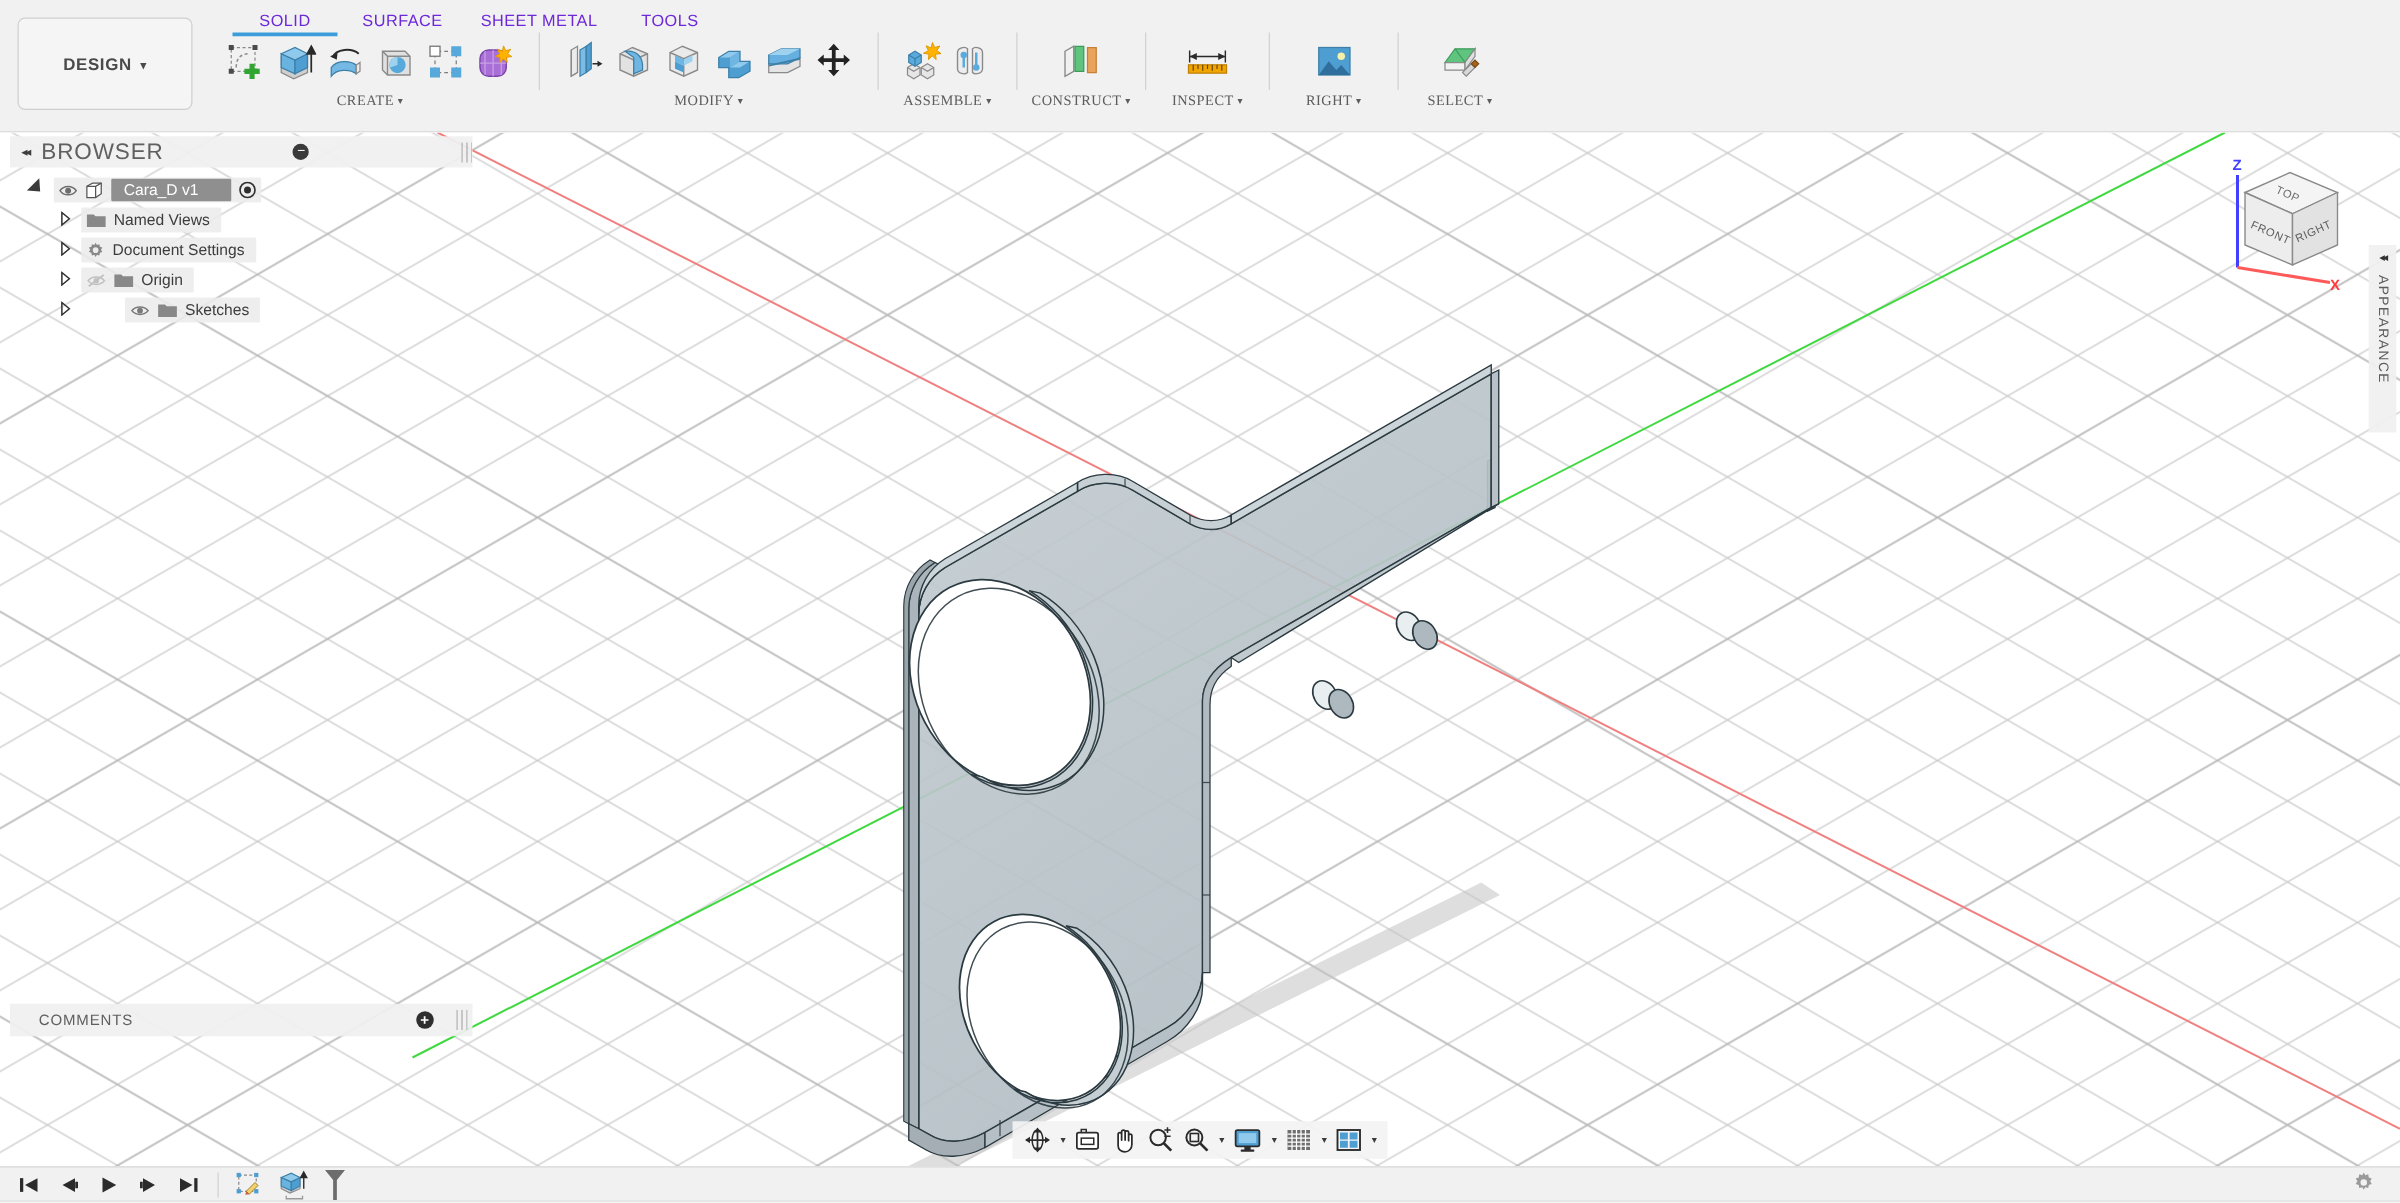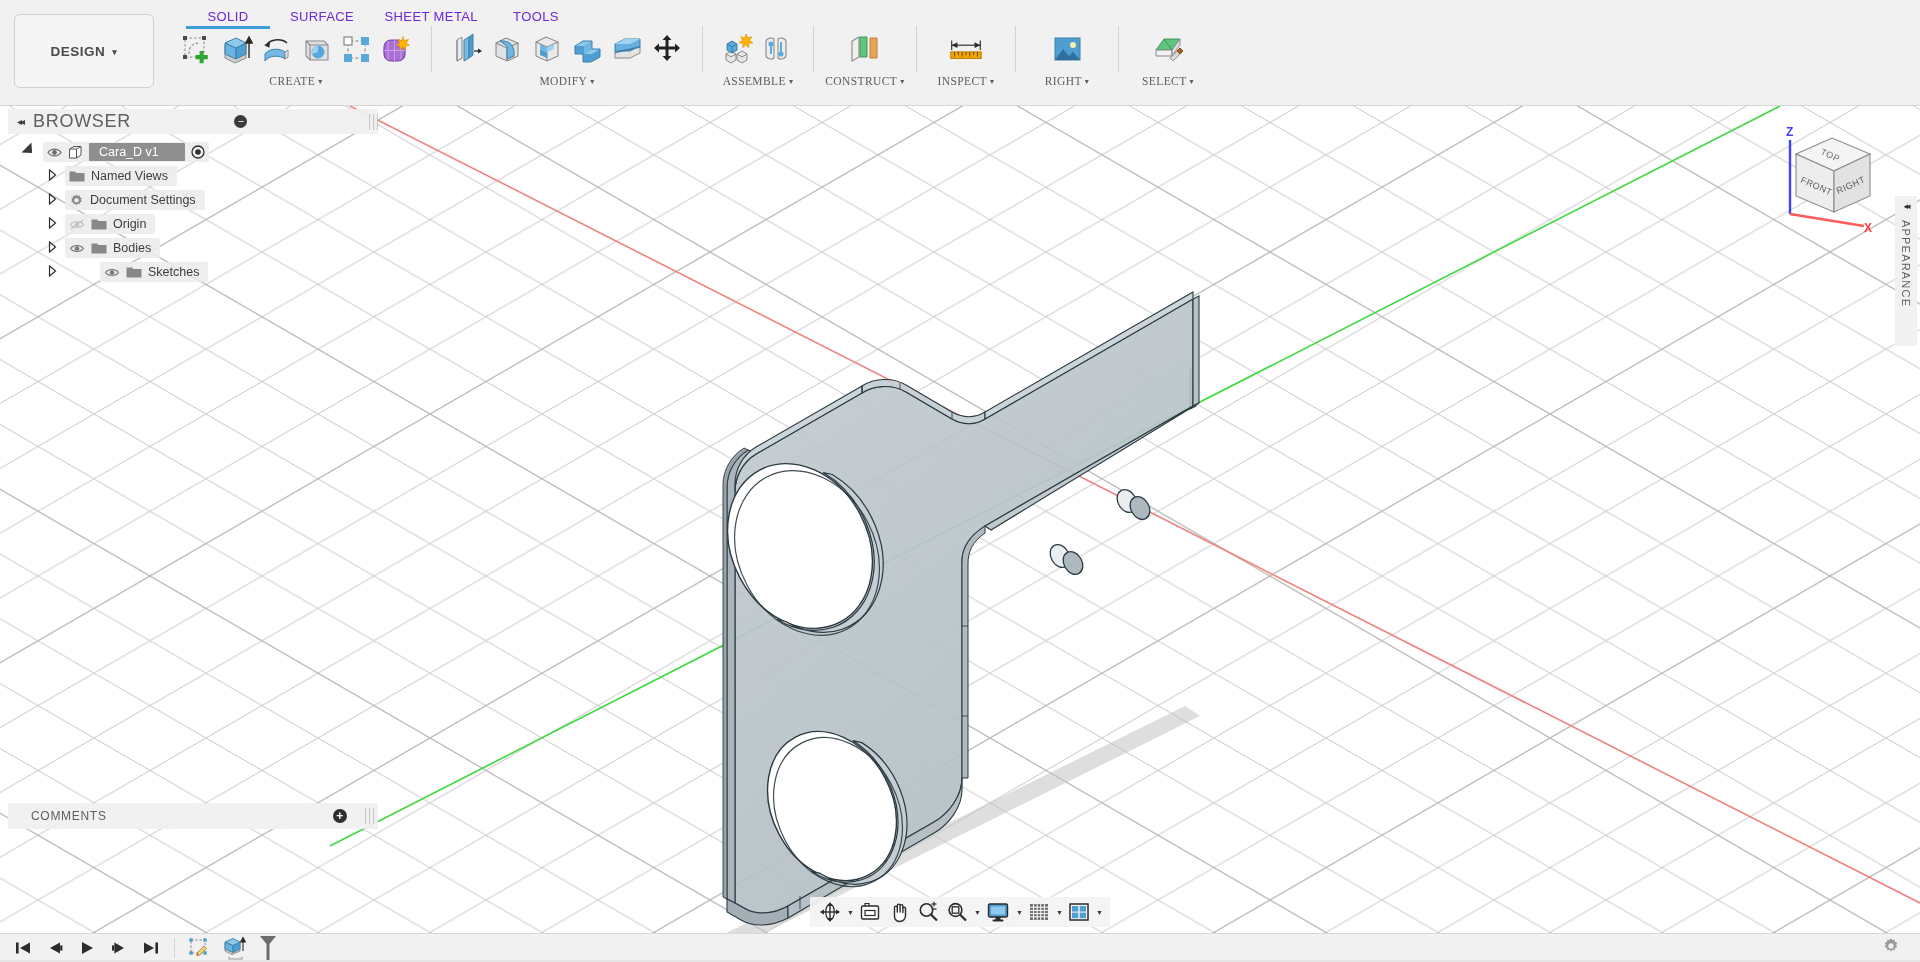--- a/index.html
+++ b/index.html
@@ -681,37 +681,20 @@
               <circle cx="8" cy="6.5" r="2.2" fill="#6d6d6d"></circle>
               <line x1="2" y1="11" x2="14" y2="2" stroke="#6d6d6d" stroke-width="1.3"></line>
             </svg>
             <svg width="16" height="14" viewBox="0 0 16 14">
               <path d="M0.5,2.5 L6,2.5 L7.4,4 L15.5,4 L15.5,12.5 L0.5,12.5 Z" fill="#888888"></path>
             </svg>
             <span class="node-label">Origin</span>
           </span>
         </div>
 
-        <div class="node" style="padding-left:36px;">
-          <span class="arrow">
-            <svg width="9" height="12" viewBox="0 0 9 12">
-                <path d="M1.5,1 L7.5,6 L1.5,11 Z" fill="none" stroke="#2f2f2f" stroke-width="1.2"></path>
-              </svg>
-          </span>
-          <span class="chip">
-            <svg width="16" height="13" viewBox="0 0 16 13">
-              <path d="M1.5,6.5 C4.5,2.5 11.5,2.5 14.5,6.5 C11.5,10.5 4.5,10.5 1.5,6.5 Z" fill="none" stroke="#7a7a7a" stroke-width="1.2"></path>
-              <circle cx="8" cy="6.5" r="2.3" fill="#7a7a7a"></circle>
-            </svg>
-            <svg width="16" height="14" viewBox="0 0 16 14">
-              <path d="M0.5,2.5 L6,2.5 L7.4,4 L15.5,4 L15.5,12.5 L0.5,12.5 Z" fill="#888888"></path>
-            </svg>
-            <span class="node-label">Bodies</span>
-          </span>
-        </div>
 
         <div class="node" style="padding-left:36px;gap:40px;">
           <span class="arrow">
             <svg width="9" height="12" viewBox="0 0 9 12">
                 <path d="M1.5,1 L7.5,6 L1.5,11 Z" fill="none" stroke="#2f2f2f" stroke-width="1.2"></path>
               </svg>
           </span>
           <span class="chip">
             <svg width="16" height="13" viewBox="0 0 16 13">
               <path d="M1.5,6.5 C4.5,2.5 11.5,2.5 14.5,6.5 C11.5,10.5 4.5,10.5 1.5,6.5 Z" fill="none" stroke="#7a7a7a" stroke-width="1.2"></path>

